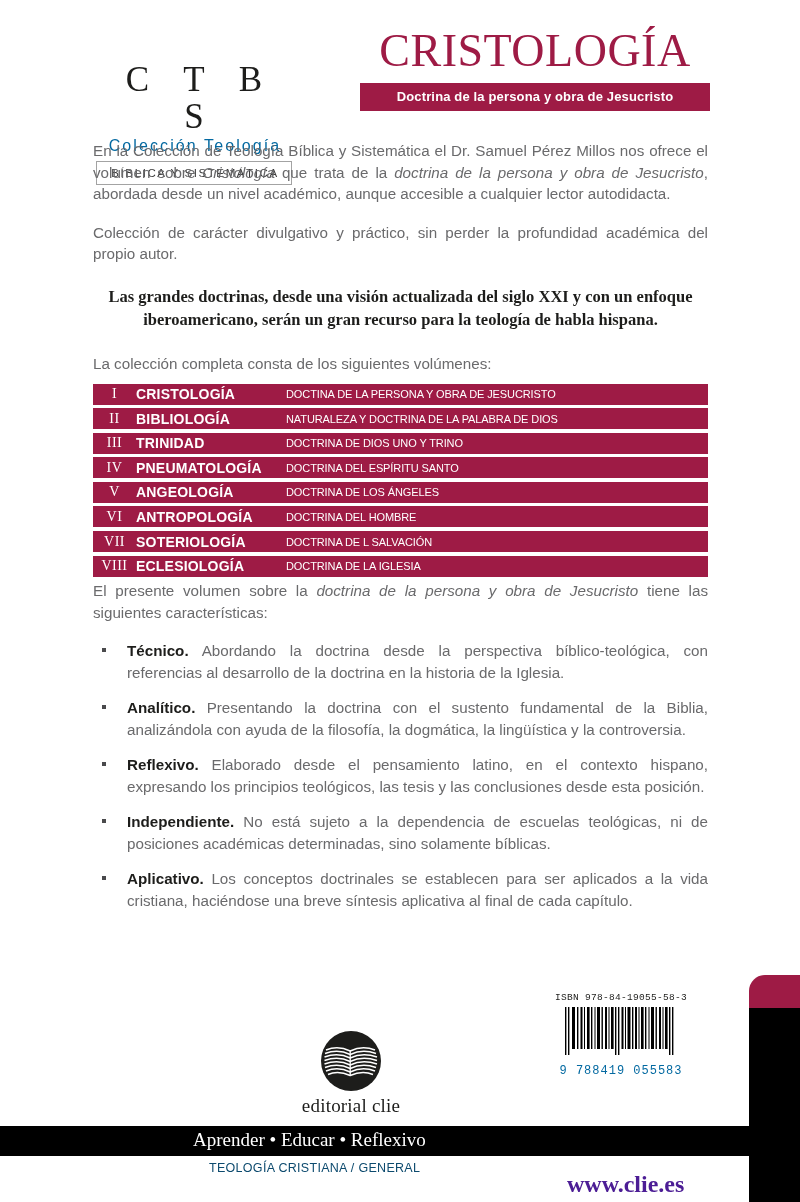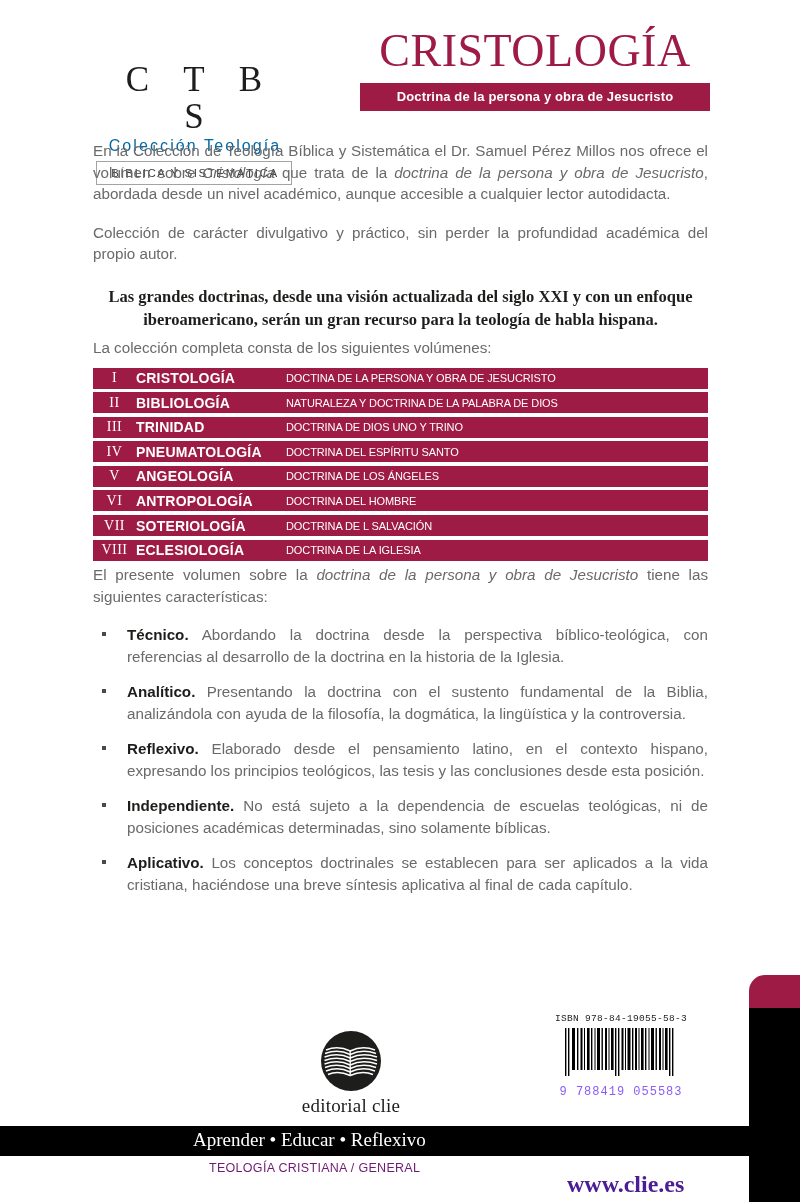--- a/index.html
+++ b/index.html
@@ -114,21 +114,21 @@
   p.body {
     margin: 0 0 17px 0;
     font-size: 15.2px;
     line-height: 21.5px;
     color: #6a6a6c;
     text-align: justify;
   }
   p.body em { font-style: italic; }
 
   .highlight {
-    margin: 20px 0 6px 0;
+    margin: 20px 0 22px 0;
     text-align: center;
     font-family: "Liberation Serif", serif;
     font-weight: bold;
     font-size: 16.5px;
     line-height: 23px;
     color: #1d1d1b;
   }
 
   .lead-line {
     margin: 0 0 10px 0;
@@ -213,35 +213,35 @@
     font-family: "Liberation Serif", serif;
     font-size: 19px;
     color: #1d1d1b;
     margin-top: 3px;
     letter-spacing: 0.2px;
   }
 
   .barcode-block {
     position: absolute;
     left: 551px;
-    top: 1013px;
+    top: 992px;
     width: 140px;
     text-align: center;
   }
   .isbn-text {
     font-family: "Liberation Mono", monospace;
     font-size: 9.5px;
     color: #1d1d1b;
     letter-spacing: 0.3px;
     margin-bottom: 2px;
   }
   .barcode-digits {
     font-family: "Liberation Mono", monospace;
     font-size: 12px;
-    color: #8b5cf6;
+    color: #0369a1;
     letter-spacing: 1px;
     margin-top: 1px;
     white-space: nowrap;
   }
 
   .black-bar {
     position: absolute;
     left: 0;
     top: 1126px;
     width: 800px;
@@ -267,21 +267,21 @@
     color: #4c1d95;
     white-space: nowrap;
     margin-top: 41px;
   }
   .category {
     position: absolute;
     left: 209px;
     top: 1161px;
     font-size: 12.5px;
     letter-spacing: 0.3px;
-    color: #701a75;
+    color: #0c4a6e;
   }
 </style>
 </head>
 <body>
 
 <div class="spine-crimson"></div>
 <div class="spine-black"></div>
 
 <div class="header">
 

